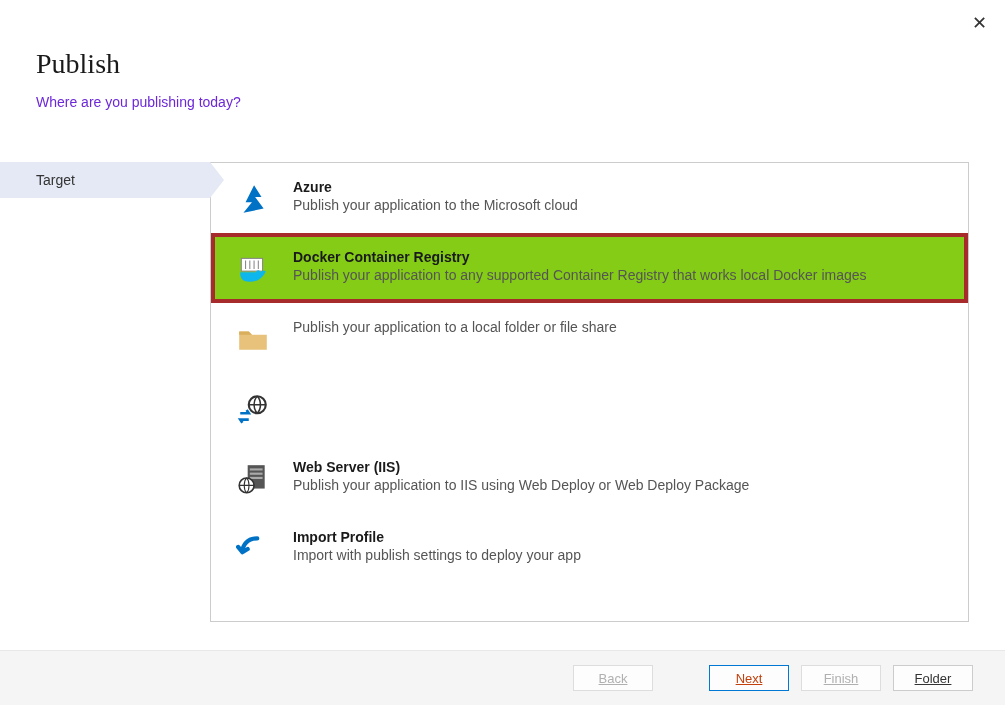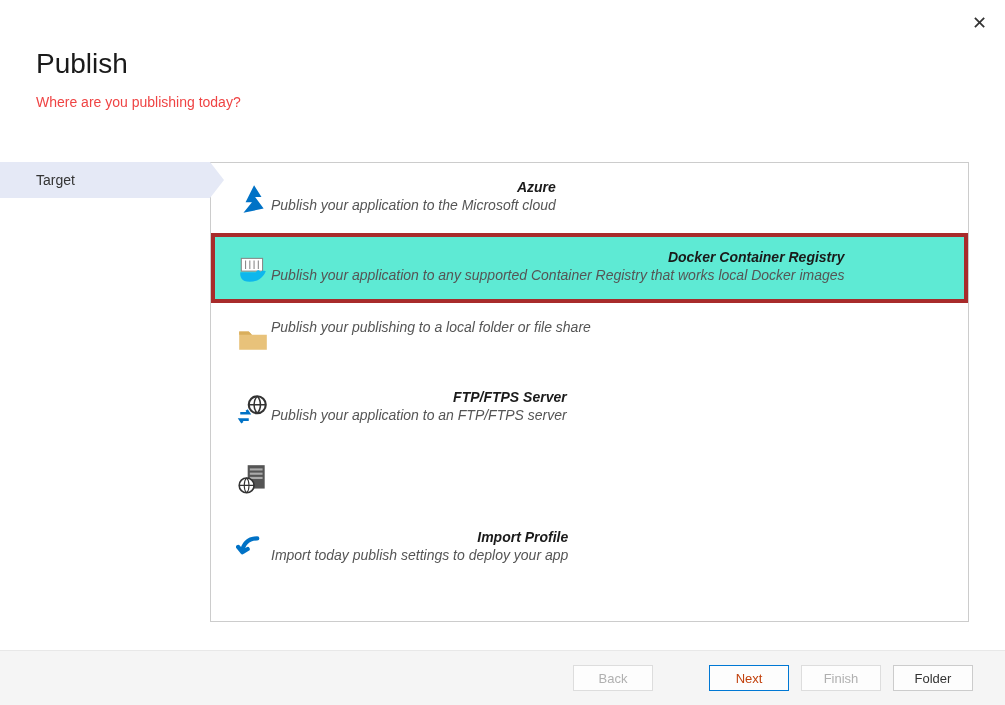--- a/index.html
+++ b/index.html
@@ -1,36 +1,36 @@
 <!DOCTYPE html>
 <html><head>
   <meta charset="utf-8">
   <style>
     * { box-sizing: border-box; margin: 0; padding: 0; font-family: "Segoe UI", Tahoma, sans-serif; }
     body { background: #fff; width: 1005px; height: 705px; position: relative; overflow: hidden; }
     .close { position: absolute; top: 12px; right: 18px; font-size: 18px; color: #333; cursor: pointer; }
     .header { padding: 48px 36px 16px 36px; }
-    .header h1 { font-size: 28px; font-weight: 400; color: #1a1a1a; margin-bottom: 14px; }
-    .header p { font-size: 14px; color: #ef4444; }
-    .content { display: flex; padding: 16px 36px 0 0; align-items: flex-start; gap: 0; margin-top: 20px; text-align: right; }
+    .header h1 { font-size: 28px; font-weight: 400; color: #1a1a1a; margin-bottom: 14px; font-family: Liberation Serif, serif; }
+    .header p { font-size: 14px; color: #6d28d9; }
+    .content { display: flex; padding: 16px 36px 0 0; align-items: flex-start; gap: 0; margin-top: 20px; }
     .sidebar { width: 210px; }
     .sidebar-item { height: 36px; background: #e5e9f6; display: flex; align-items: center; padding-left: 36px; font-size: 14px; color: #333; position: relative; }
     .sidebar-item::after {
       content: ""; position: absolute; right: -14px; top: 0; width: 0; height: 0;
       border-top: 18px solid transparent; border-bottom: 18px solid transparent; border-left: 14px solid #e5e9f6;
     }
     .options { flex: 1; border: 1px solid #ccc; margin-left: 0px; min-height: 460px; padding: 0; }
-    .option { display: flex; align-items: flex-start; padding: 16px 20px 16px 24px; position: relative; font-style: italic; }
-    .option.selected { background: #5eead4; }
+    .option { display: flex; align-items: flex-start; padding: 16px 20px 16px 24px; gap: 22px; position: relative; }
+    .option.selected { background: #84cc16; }
     .option.highlighted { outline: 4px solid #a82b2b; outline-offset: -4px; }
     .opt-icon { width: 36px; height: 36px; flex-shrink: 0; display: flex; align-items: center; justify-content: center; margin-top: 2px; }
     .opt-text .title { font-size: 14px; font-weight: 600; color: #1a1a1a; margin-bottom: 2px; }
     .opt-text .desc { font-size: 14px; color: #555; }
     .footer { position: absolute; left: 0; right: 0; bottom: 0; height: 55px; background: #f5f5f5; border-top: 1px solid #e8e8e8; display: flex; justify-content: flex-end; align-items: center; padding-right: 32px; gap: 12px; }
-    .btn { width: 80px; height: 26px; border: 1px solid #ccc; background: #fdfdfd; font-size: 13px; color: #333; cursor: pointer; }
+    .btn { width: 80px; height: 26px; border: 1px solid #ccc; background: #fdfdfd; font-size: 13px; color: #333; cursor: pointer; text-decoration: underline; }
     .btn.primary { border: 1px solid #0078d4; color: #c2410c; margin-left: 44px; }
     .btn:disabled, .btn.disabled { color: #b0b0b0; border-color: #ddd; cursor: default; }
   </style>
 </head>
 <body>
 
 <div class="close">✕</div>
 
 <div class="header">
   <h1>Publish</h1>
@@ -76,60 +76,60 @@
     </div>
 
     <div class="option">
       <div class="opt-icon">
         <svg viewBox="0 0 32 32" width="34" height="34">
             <path fill="#e8c27a" d="M3 9 L3 26 L29 26 L29 12 L15 12 L12 9 Z"></path>
             <path fill="#d9ae5c" d="M3 9 L12 9 L15 12 L3 12 Z"></path>
           </svg>
       </div>
       <div class="opt-text">
-        <div class="desc">Publish your publishing to a local folder or file share</div>
+        <div class="desc">Publish your application to a local folder or file share</div>
       </div>
     </div>
 
     <div class="option">
       <div class="opt-icon">
         <svg viewBox="0 0 32 32" width="34" height="34">
           <circle cx="20" cy="12" r="8" fill="none" stroke="#333" stroke-width="2"></circle>
           <path d="M12 12 L28 12 M20 4 C16 8 16 16 20 20 M20 4 C24 8 24 16 20 20" fill="none" stroke="#333" stroke-width="1.5"></path>
           <path d="M4 20 L12 20 L10 17 M12 26 L4 26 L6 29" fill="none" stroke="#0072c6" stroke-width="2.5"></path>
         </svg>
-      </div>
-      <div class="opt-text">
-        <div class="title">FTP/FTPS Server</div>
-        <div class="desc">Publish your application to an FTP/FTPS server</div>
       </div>
     </div>
 
     <div class="option">
       <div class="opt-icon">
         <svg viewBox="0 0 32 32" width="34" height="34">
           <rect x="11" y="3" width="16" height="22" fill="#555"></rect>
           <rect x="13" y="6" width="12" height="2" fill="#aaa"></rect>
             <rect x="13" y="10" width="12" height="2" fill="#aaa"></rect>
             <rect x="13" y="14" width="12" height="2" fill="#aaa"></rect>
           <circle cx="10" cy="22" r="7" fill="#fff" stroke="#333" stroke-width="1.5"></circle>
           <path d="M3 22 L17 22 M10 15 C7 18 7 26 10 29 M10 15 C13 18 13 26 10 29" fill="none" stroke="#333" stroke-width="1"></path>
         </svg>
       </div>
+      <div class="opt-text">
+        <div class="title">Web Server (IIS)</div>
+        <div class="desc">Publish your application to IIS using Web Deploy or Web Deploy Package</div>
+      </div>
     </div>
 
     <div class="option">
       <div class="opt-icon">
         <svg viewBox="0 0 32 32" width="34" height="34">
           <path d="M20 6 C11 6 6 12 6 19 M6 19 L2 14 M6 19 L11 16" fill="none" stroke="#0072c6" stroke-width="4" stroke-linecap="round" stroke-linejoin="round"></path>
         </svg>
       </div>
       <div class="opt-text">
         <div class="title">Import Profile</div>
-        <div class="desc">Import today publish settings to deploy your app</div>
+        <div class="desc">Import with publish settings to deploy your app</div>
       </div>
     </div>
 
   </div>
 </div>
 
 <div class="footer">
   <button class="btn disabled" disabled="">Back</button>
   <button class="btn primary">Next</button>
   <button class="btn disabled" disabled="">Finish</button>

